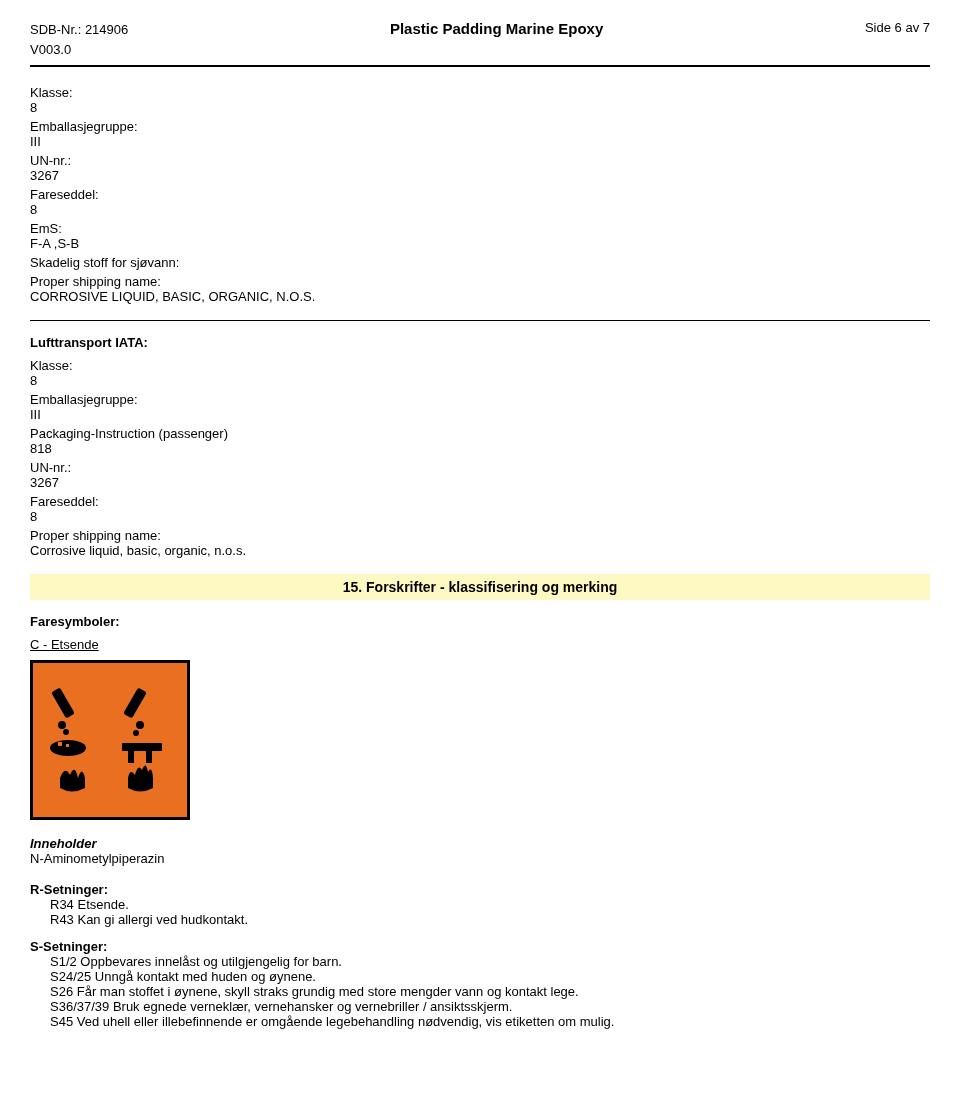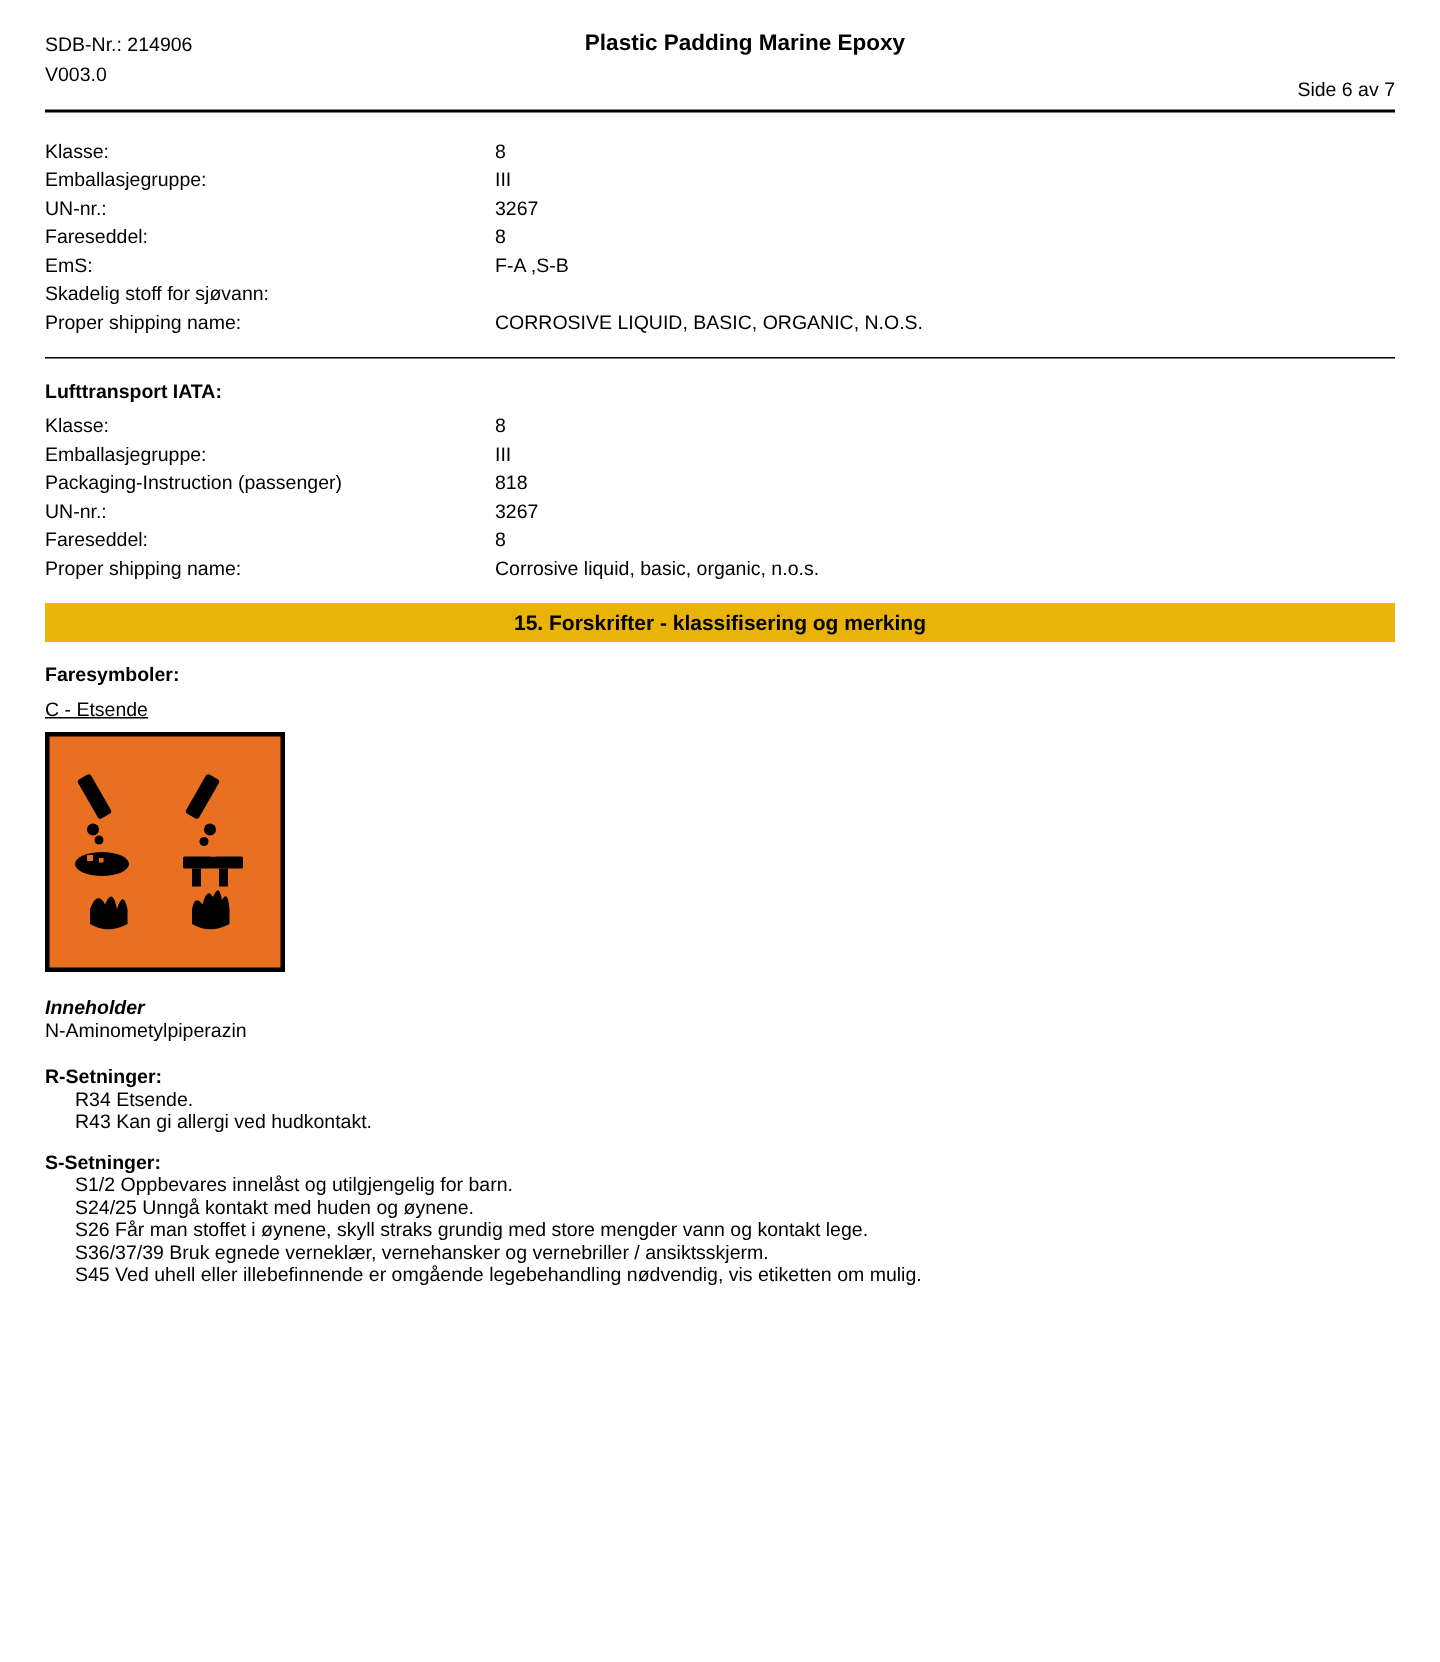--- a/index.html
+++ b/index.html
@@ -12,52 +12,52 @@
       width: 960px;
     }
     .header {
       display: flex;
       justify-content: space-between;
       align-items: flex-start;
       margin-bottom: 6px;
     }
     .header-left { font-size: 13px; line-height: 1.5; }
     .header-center { font-size: 15px; font-weight: bold; text-align: right; }
-    .header-right { font-size: 13px; text-align: right; margin-top: 32px; }
+    .header-right { font-size: 13px; text-align: right; }
     .header-divider {
       border: none;
       border-top: 2px solid #000;
       margin-bottom: 18px;
     }
     .section {
       margin-bottom: 16px;
     }
     .two-col {
       display: flex;
-      flex-direction: row;
+      flex-direction: column;
       margin-bottom: 4px;
     }
     .label-col {
       width: 300px;
       font-weight: normal;
     }
     .value-col {
       flex: 1;
     }
     .section-heading {
       font-weight: bold;
       margin-bottom: 8px;
     }
     .section-divider {
       border: none;
       border-top: 1px solid #000;
       margin: 14px 0;
     }
     .chapter-bar {
-      background: #eab308;
+      background: #fef9c3;
       padding: 5px 10px;
       font-weight: bold;
       font-size: 14px;
       text-align: center;
       margin-bottom: 14px;
     }
     .faresymboler-section {
       display: flex;
       flex-direction: row;
       margin-bottom: 16px;

